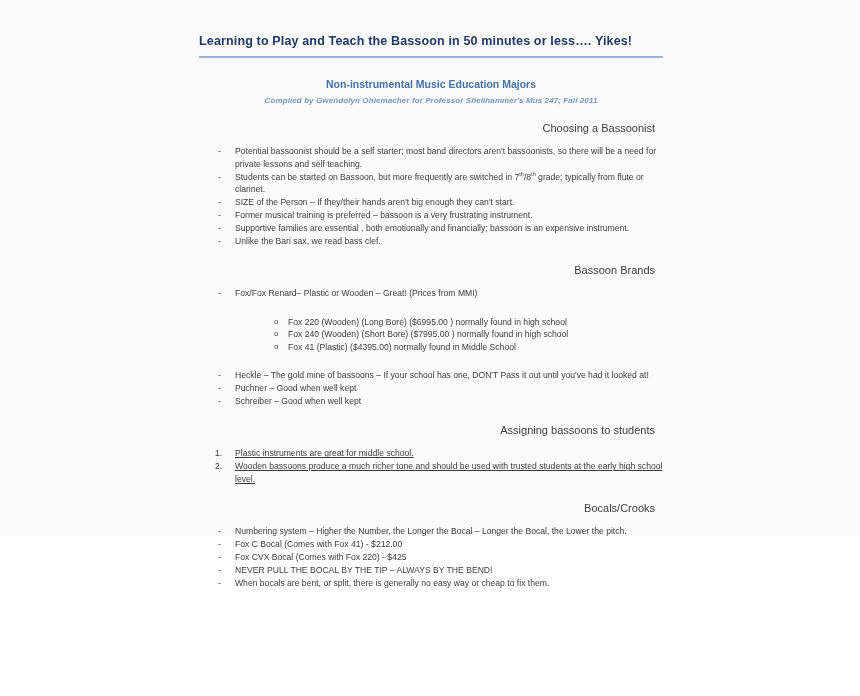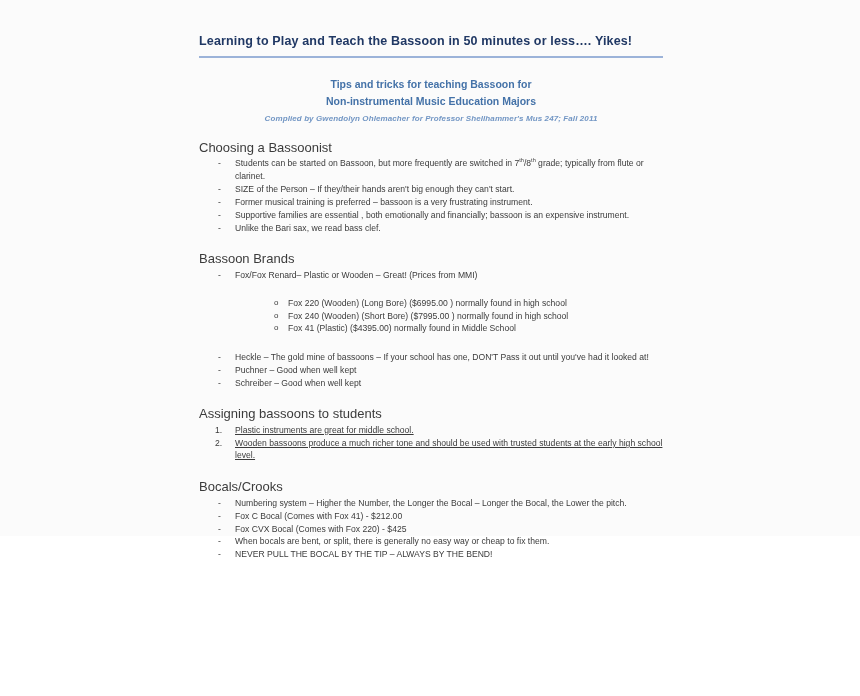--- a/index.html
+++ b/index.html
@@ -54,25 +54,26 @@
     font-size: 8px;
     font-style: italic;
     font-weight: bold;
     color: #7296c4;
     margin: 3px 0 0 0;
     letter-spacing: 0.1px;
   }
 
   
   .section-head {
-    font-size: 13px;
+    font-size: 11px;
     color: #3b3b3b;
-    margin: 0;
+    margin: 8px;
     padding: 0;
     line-height: 1.45;
+    text-align: right;
   }
   .gap-before-head { margin-top: 16px; }
   .gap-after-head  { margin-top: 9px; }
 
   ul.dash-list, ul.circle-list, ol.num-list {
     list-style: none;
     margin: 0;
     padding: 0;
   }
   ul.dash-list > li, ol.num-list > li {
@@ -129,27 +130,27 @@
 </style>
 </head>
 <body>
 
 <div id="page" style="background: rgb(251, 251, 251);">
   <div id="doc">
 
     <h1 class="doc-title">Learning to Play and Teach the Bassoon in 50 minutes or less…. Yikes!</h1>
 
     <div class="subtitle-block">
-      <p class="subtitle" id="sub1">Tips and tricks for teaching Bassoon for</p>
       <p class="subtitle" id="sub2">Non-instrumental Music Education Majors</p>
       <p class="byline">Complied by Gwendolyn Ohlemacher for Professor Shellhammer's Mus 247; Fall 2011</p>
     </div>
 
     <p class="section-head gap-before-head">Choosing a Bassoonist</p>
     <ul class="dash-list gap-after-head">
+      <li>Potential bassoonist should be a self starter; most band directors aren't bassoonists, so there will be a need for private lessons and self teaching.</li>
       <li id="item-grade">Students can be started on Bassoon, but more frequently are switched in 7<sup>th</sup>/8<sup>th</sup> grade; typically from flute or clarinet.</li>
       <li>SIZE of the Person – If they/their hands aren't big enough they can't start.</li>
       <li>Former musical training is preferred – bassoon is a very frustrating instrument.</li>
       <li>Supportive families are essential , both emotionally and financially; bassoon is an expensive instrument.</li>
       <li>Unlike the Bari sax, we read bass clef.</li>
     </ul>
 
     <p class="section-head gap-before-head">Bassoon Brands</p>
     <ul class="dash-list gap-after-head">
       <li>Fox/Fox Renard– Plastic or Wooden – Great! (Prices from MMI)</li>
@@ -169,18 +170,18 @@
     <ol class="num-list gap-after-head">
       <li>Plastic instruments are great for middle school.</li>
       <li>Wooden bassoons produce a much richer tone and should be used with trusted students at the early high school level.</li>
     </ol>
 
     <p class="section-head gap-before-head">Bocals/Crooks</p>
     <ul class="dash-list gap-after-head">
       <li>Numbering system – Higher the Number, the Longer the Bocal – Longer the Bocal, the Lower the pitch.</li>
       <li>Fox C Bocal (Comes with Fox 41) - $212.00</li>
       <li>Fox CVX Bocal (Comes with Fox 220) - $425</li>
+      <li>NEVER PULL THE BOCAL BY THE TIP – ALWAYS BY THE BEND!</li>
       <li>When bocals are bent, or split, there is generally no easy way or cheap to fix them.</li>
-      <li>NEVER PULL THE BOCAL BY THE TIP – ALWAYS BY THE BEND!</li>
     </ul>
 
   </div>
 </div>
 
 </body></html>

